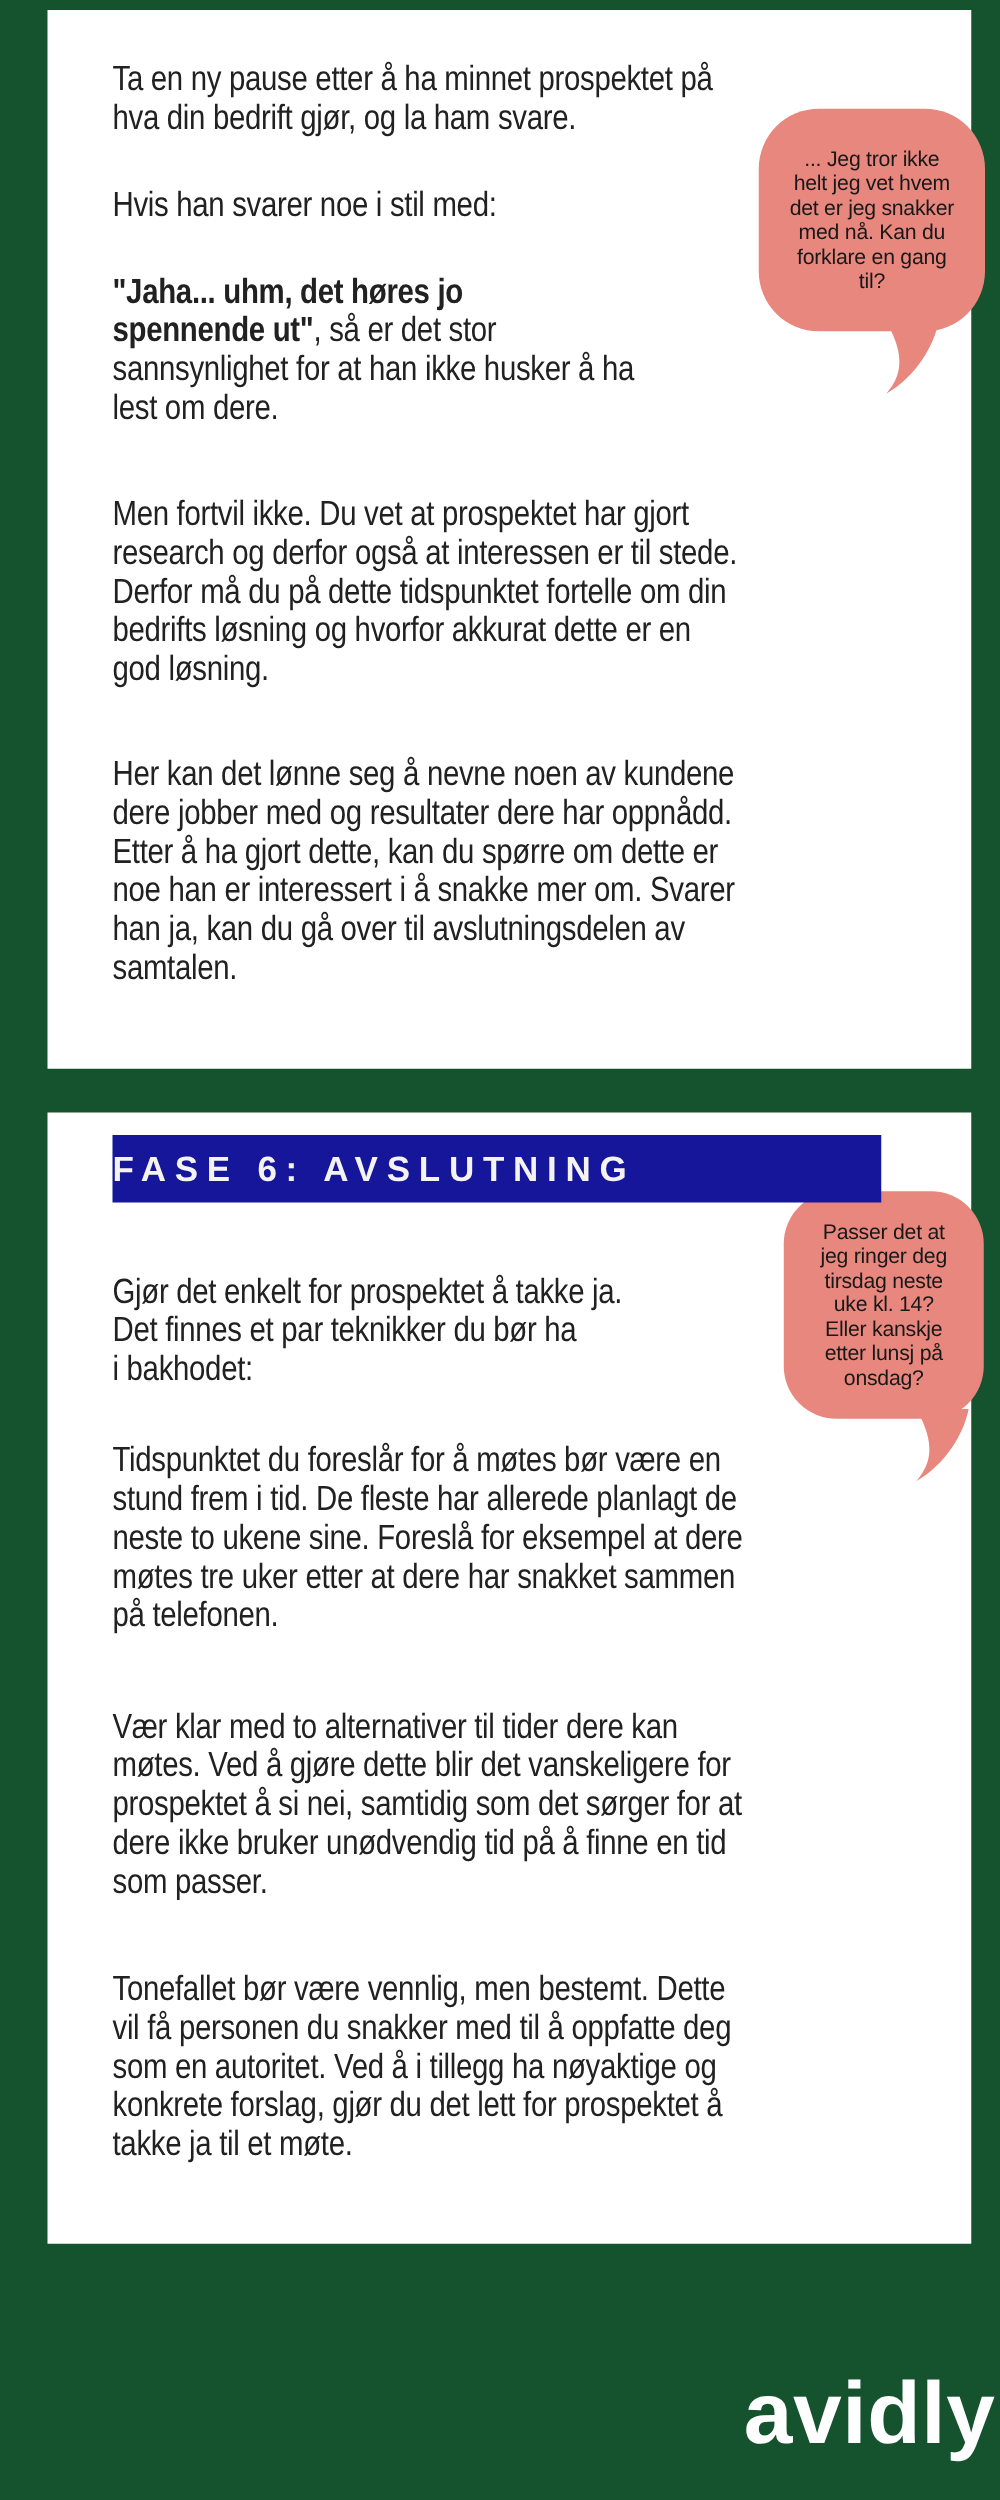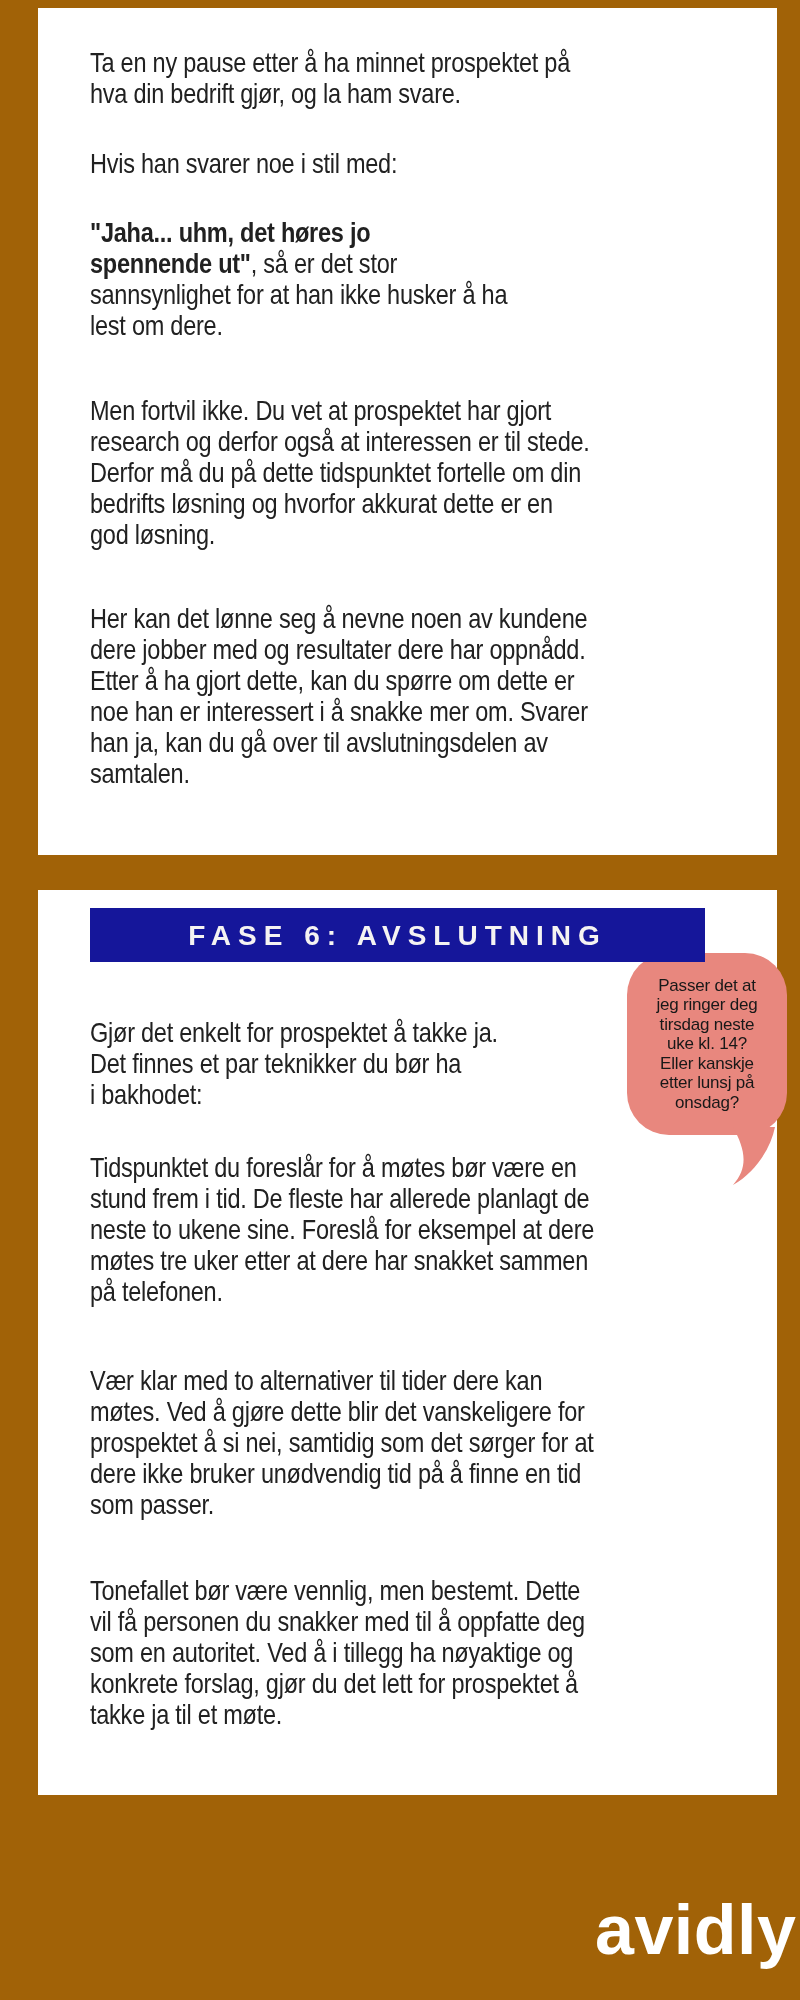--- a/index.html
+++ b/index.html
@@ -1,36 +1,36 @@
 <!DOCTYPE html>
 <html><head>
 <meta charset="utf-8">
 <style>
   html,body{margin:0;padding:0;background:#15169a;}
   .page{
-    position:relative;width:800px;height:2000px;background:#a16207;
+    position:relative;width:800px;height:2000px;background:#14532d;
     overflow:hidden;font-family:"Liberation Sans",sans-serif;
   }
   .card{position:absolute;left:38px;width:739px;background:#ffffff;}
   .card-1{top:8px;height:847px;}
   .card-2{top:890px;height:905px;}
 
   .para{
     position:absolute;left:52px;margin:0;width:760px;
     font-size:28px;line-height:31px;letter-spacing:-0.3px;color:#212121;
     white-space:pre-line;
     transform:scaleX(0.84);transform-origin:0 0;
   }
   .para b{font-weight:bold;}
 
   .badge{
     position:absolute;left:52px;top:18px;width:615px;height:54px;
     background:#15169a;color:#f5f3f2;z-index:6;
     font-size:28px;font-weight:bold;letter-spacing:7px;
-    text-align:center;line-height:56px;
+    line-height:56px;
   }
 
   .bubble{position:absolute;z-index:5;}
   .bubble-body{
     position:relative;background:#e8877e;color:#181818;
     display:flex;align-items:center;justify-content:center;
     text-align:center;white-space:pre-line;
     font-size:17px;line-height:19.5px;letter-spacing:-0.2px;
   }
   .bubble-1{left:569px;top:79px;}
@@ -69,20 +69,33 @@
 bedrifts løsning og hvorfor akkurat dette er en
 god løsning.</p>
 
     <p class="para" style="top:595px">Her kan det lønne seg å nevne noen av kundene
 dere jobber med og resultater dere har oppnådd.
 Etter å ha gjort dette, kan du spørre om dette er
 noe han er interessert i å snakke mer om. Svarer
 han ja, kan du gå over til avslutningsdelen av
 samtalen.</p>
 
+    <div class="bubble bubble-1">
+      <div class="bubble-body">... Jeg tror ikke
+helt jeg vet hvem
+det er jeg snakker
+med nå. Kan du
+forklare en gang
+til?</div>
+      <span class="bubble-tail">
+        <svg width="52" height="62" viewBox="0 0 52 62">
+          <path d="M4 0 C16 22 20 40 4 58 C28 44 42 20 46 0 Z" fill="#e8877e"></path>
+        </svg>
+      </span>
+    </div>
   </div>
 
   <div class="card card-2">
 
     <div class="bubble bubble-2">
       <div class="bubble-body">Passer det at
 jeg ringer deg
 tirsdag neste
 uke kl. 14?
 Eller kanskje

